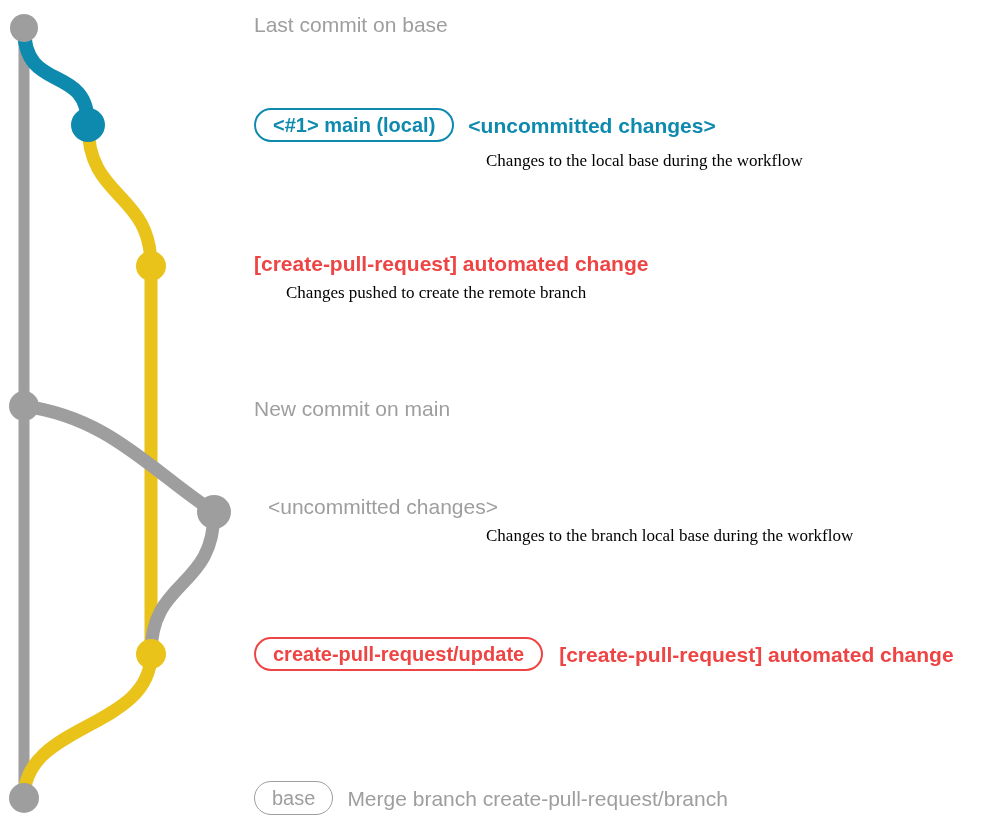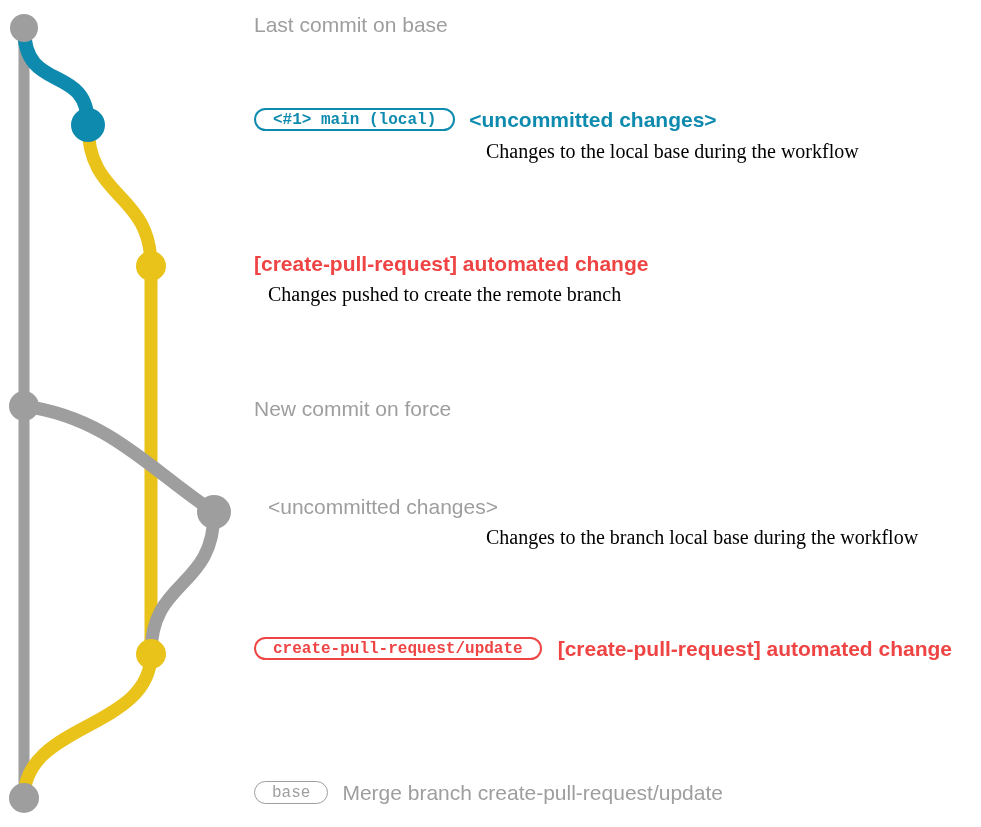--- a/index.html
+++ b/index.html
@@ -42,29 +42,28 @@
     display: flex;
     align-items: center;
     white-space: nowrap;
   }
 
   .pill {
     display: inline-flex;
     align-items: center;
     justify-content: center;
     box-sizing: border-box;
-    height: 23px;
+    height: 34px;
     padding: 0 17px;
     border: 2px solid currentColor;
     border-radius: 17px;
-    font-size: 16px;
+    font-size: 20px;
     font-weight: 700;
     line-height: 1;
     background: #ffffff;
-    font-family: Liberation Mono, monospace;
   }
 
   .pill-soft {
     font-weight: 400;
     border-width: 1.5px;
   }
 
   .headline {
     font-size: 21px;
     font-weight: 700;
@@ -74,21 +73,21 @@
 
   .headline-soft {
     font-weight: 400;
   }
 
   .gap-sm { margin-left: 14px; }
   .gap-md { margin-left: 16px; }
 
   .desc {
     font-family: "Liberation Serif", serif;
-    font-size: 20px;
+    font-size: 17px;
     color: #000000;
     white-space: nowrap;
     margin-top: 9px;
   }
 
   
   .c-teal   { color: #0d8aae; }
   .c-yellow { color: #ef4444; }
   .c-gray   { color: #9e9e9e; }
 
@@ -137,41 +136,41 @@
       <span class="pill c-teal">&lt;#1&gt; main (local)</span>
       <span class="headline c-teal gap-sm">&lt;uncommitted changes&gt;</span>
     </div>
     <div class="desc" style="margin-left:232px;">Changes to the local base during the workflow</div>
   </div>
 
   <div class="row" style="top:253px;">
     <div class="row-head">
       <span class="headline c-yellow">[create-pull-request] automated change</span>
     </div>
-    <div class="desc" style="margin-left:14px;">Changes pushed to create the remote branch</div>
+    <div class="desc" style="margin-left:32px;">Changes pushed to create the remote branch</div>
   </div>
 
   <div class="caption c-gray" style="top:398px;">
-    <span>New commit on force</span>
+    <span>New commit on main</span>
   </div>
 
   <div class="row" style="top:496px;">
     <div class="row-head">
       <span class="headline headline-soft c-gray gap-sm">&lt;uncommitted changes&gt;</span>
     </div>
     <div class="desc" style="margin-left:232px;">Changes to the branch local base during the workflow</div>
   </div>
 
   <div class="row" style="top:637px;">
     <div class="row-head">
       <span class="pill c-yellow">create-pull-request/update</span>
       <span class="headline c-yellow gap-md">[create-pull-request] automated change</span>
     </div>
   </div>
 
   <div class="row" style="top:781px;">
     <div class="row-head">
       <span class="pill pill-soft c-gray">base</span>
-      <span class="headline headline-soft c-gray gap-sm">Merge branch create-pull-request/update</span>
+      <span class="headline headline-soft c-gray gap-sm">Merge branch create-pull-request/branch</span>
     </div>
   </div>
 
 </div>
 
 </body></html>

